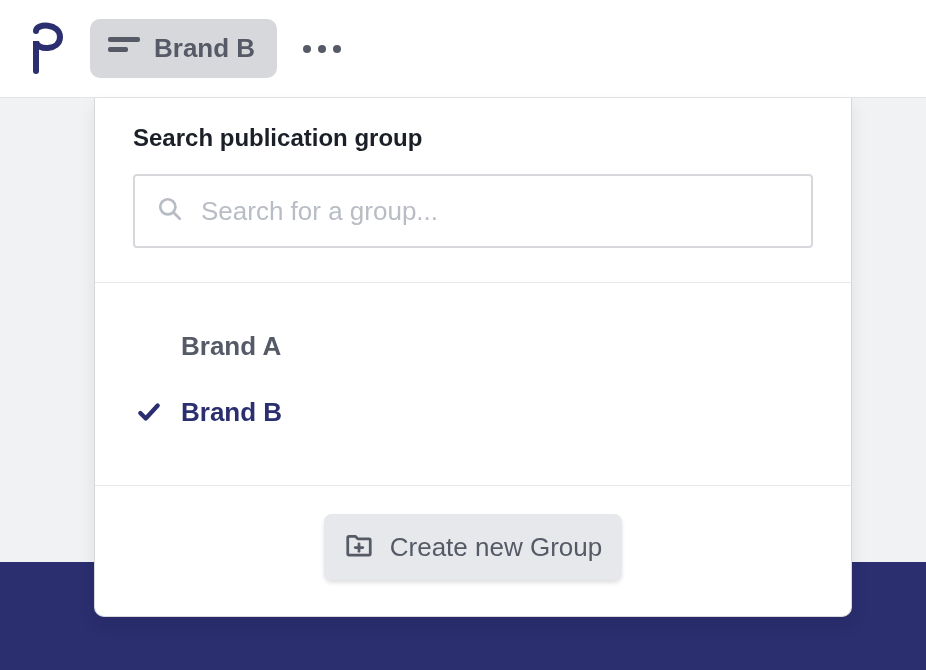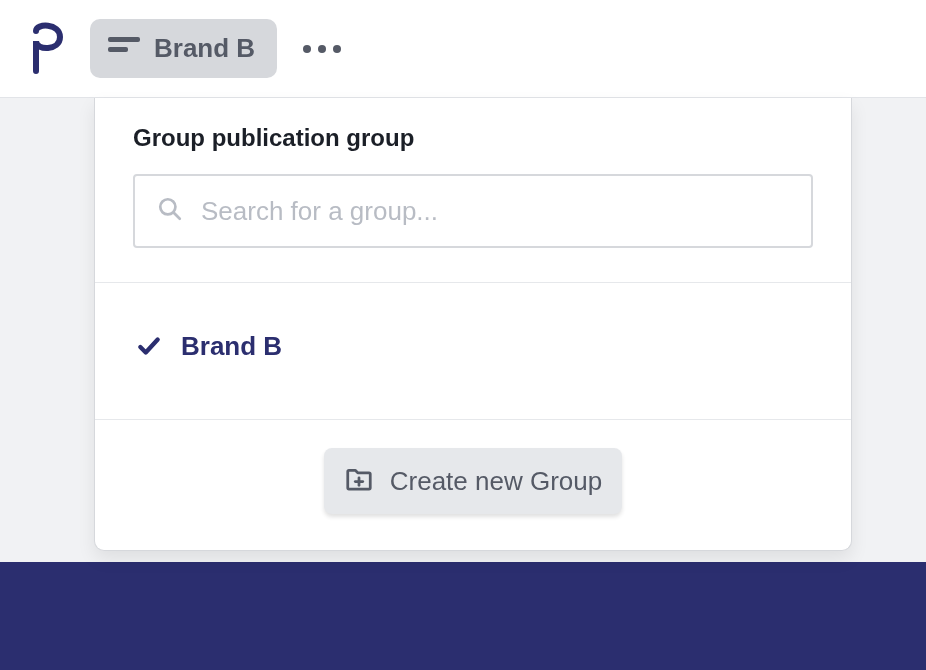--- a/index.html
+++ b/index.html
@@ -200,33 +200,37 @@
     <span></span>
       <span></span>
       <span></span>
   </div>
 </div>
 
 <div class="bottom-band"></div>
 
 <div class="dropdown-panel">
   <div class="panel-top">
-    <div class="panel-title">Group publication group</div>
+    <div class="panel-title">Search publication group</div>
     <div class="search-box">
       <span class="search-icon">
         <svg width="26" height="26" viewBox="0 0 24 24" fill="none" stroke="#b8bcc4" stroke-width="2.5" stroke-linecap="round">
           <circle cx="10" cy="10" r="7"></circle>
           <line x1="15.5" y1="15.5" x2="21" y2="21"></line>
         </svg>
       </span>
       <input type="text" placeholder="Search for a group..." style="">
     </div>
   </div>
 
   <div class="group-list">
+    <div class="group-item unselected">
+      <span class="check-slot"></span>
+      <span class="group-label">Brand A</span>
+    </div>
     <div class="group-item selected">
       <span class="check-slot">
         <svg width="26" height="26" viewBox="0 0 24 24" fill="none" stroke="#2b2e6f" stroke-width="4" stroke-linecap="round" stroke-linejoin="round">
           <polyline points="4 13 9 18 20 6"></polyline>
         </svg>
       </span>
       <span class="group-label">Brand B</span>
     </div>
   </div>
 

